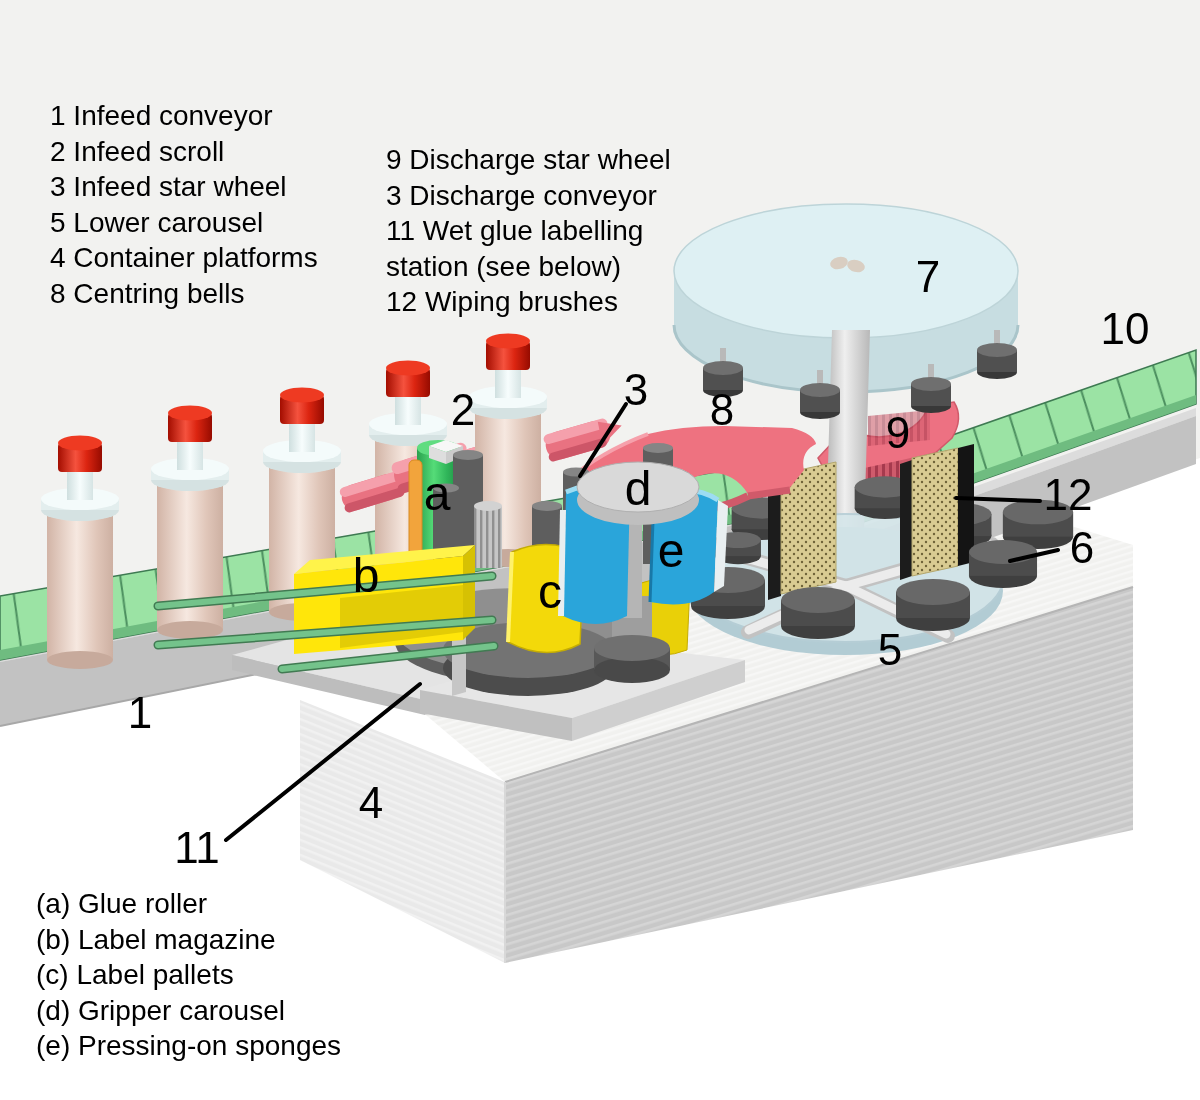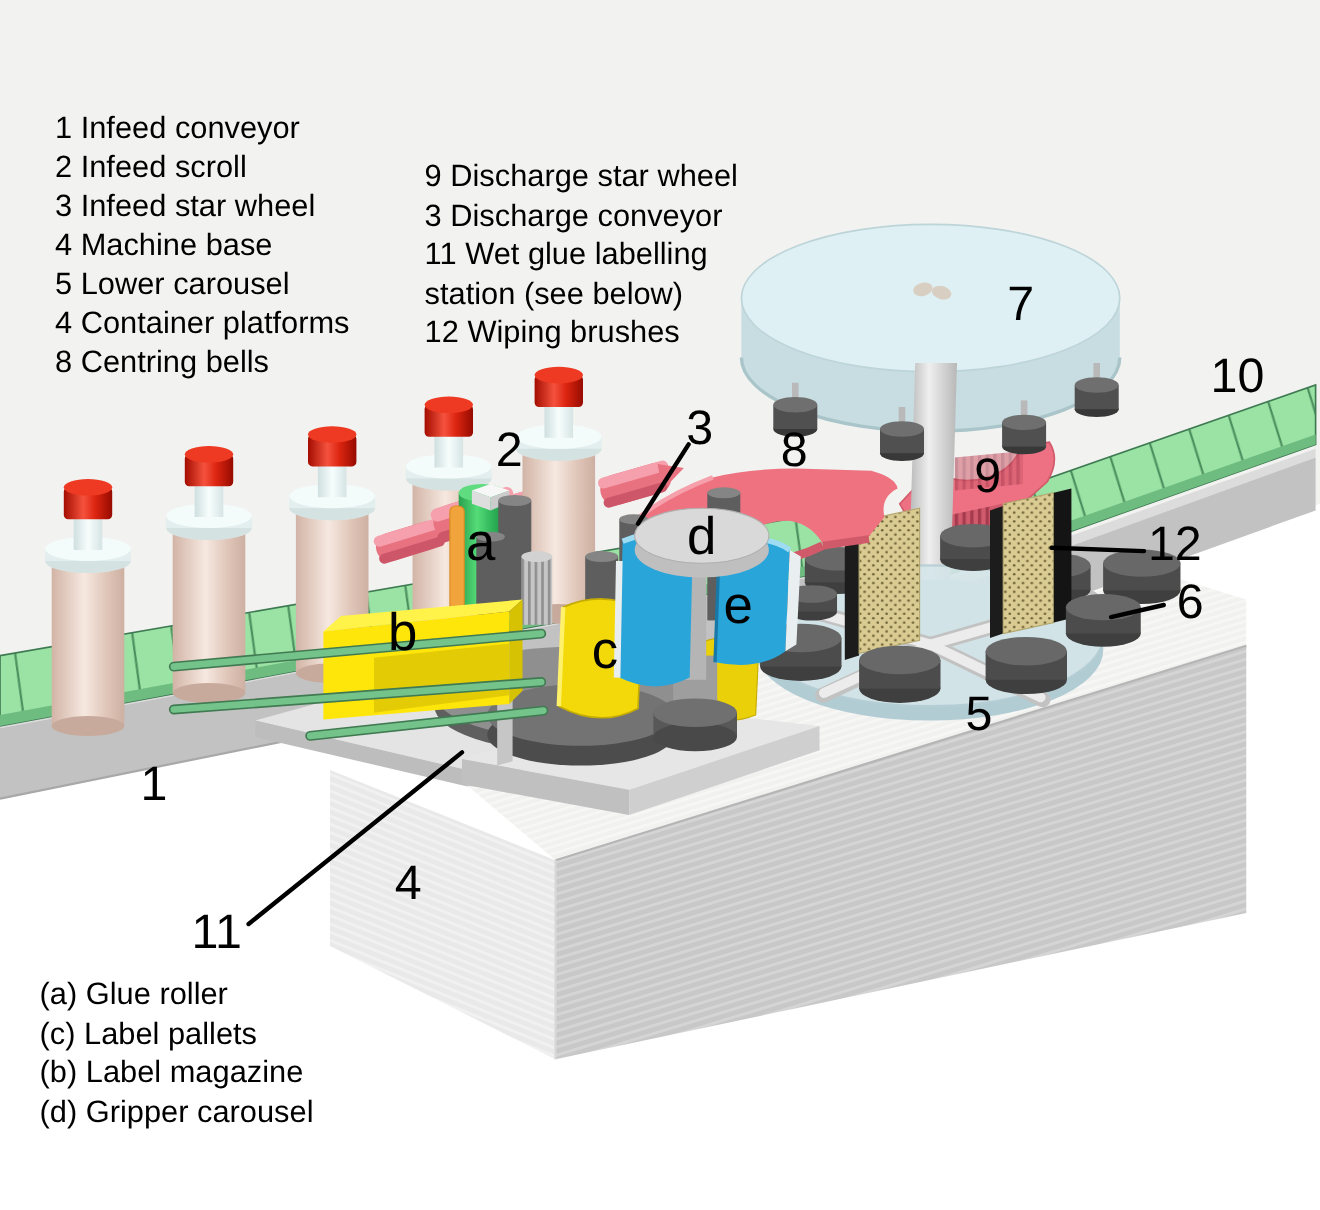--- a/index.html
+++ b/index.html
@@ -338,50 +338,50 @@
     <line x1="226" y1="840" x2="420" y2="684"></line>
     <line x1="956" y1="498" x2="1040" y2="501"></line>
     <line x1="1010" y1="561" x2="1058" y2="550"></line>
   </g>
 </svg>
 
 <div class="legend" id="legend-col1">
   <div class="li">1 Infeed conveyor</div>
   <div class="li">2 Infeed scroll</div>
   <div class="li">3 Infeed star wheel</div>
-  <div class="li">4 Machine base</div>
   <div class="li">5 Lower carousel</div>
   <div class="li">4 Container platforms</div>
   <div class="li">8 Centring bells</div>
 </div>
 
 <div class="legend" id="legend-col2">
   <div class="li">9 Discharge star wheel</div>
   <div class="li">3 Discharge conveyor</div>
   <div class="li">11 Wet glue labelling station (see below)</div>
   <div class="li">12 Wiping brushes</div>
 </div>
 
 <div class="legend" id="legend-letters">
   <div class="li">(a) Glue roller</div>
+  <div class="li">(b) Label magazine</div>
   <div class="li">(c) Label pallets</div>
-  <div class="li">(b) Label magazine</div>
   <div class="li">(d) Gripper carousel</div>
+  <div class="li">(e) Pressing-on sponges</div>
 </div>
 
 <span class="callout" style="left:140px;top:713px">1</span>
 <span class="callout" style="left:463px;top:410px">2</span>
 <span class="callout" style="left:636px;top:390px">3</span>
 <span class="callout" style="left:371px;top:803px">4</span>
 <span class="callout" style="left:890px;top:650px">5</span>
 <span class="callout" style="left:1082px;top:548px">6</span>
 <span class="callout" style="left:928px;top:277px">7</span>
 <span class="callout" style="left:722px;top:410px">8</span>
 <span class="callout" style="left:898px;top:433px">9</span>
-<span class="callout" style="left:1125px;top:342px">10</span>
+<span class="callout" style="left:1125px;top:329px">10</span>
 <span class="callout" style="left:197px;top:848px">11</span>
 <span class="callout" style="left:1068px;top:495px">12</span>
 <span class="callout letter" style="left:437px;top:494px">a</span>
 <span class="callout letter" style="left:366px;top:576px">b</span>
 <span class="callout letter" style="left:550px;top:592px">c</span>
 <span class="callout letter" style="left:638px;top:489px">d</span>
 <span class="callout letter" style="left:671px;top:551px">e</span>
 
 </div>
 

